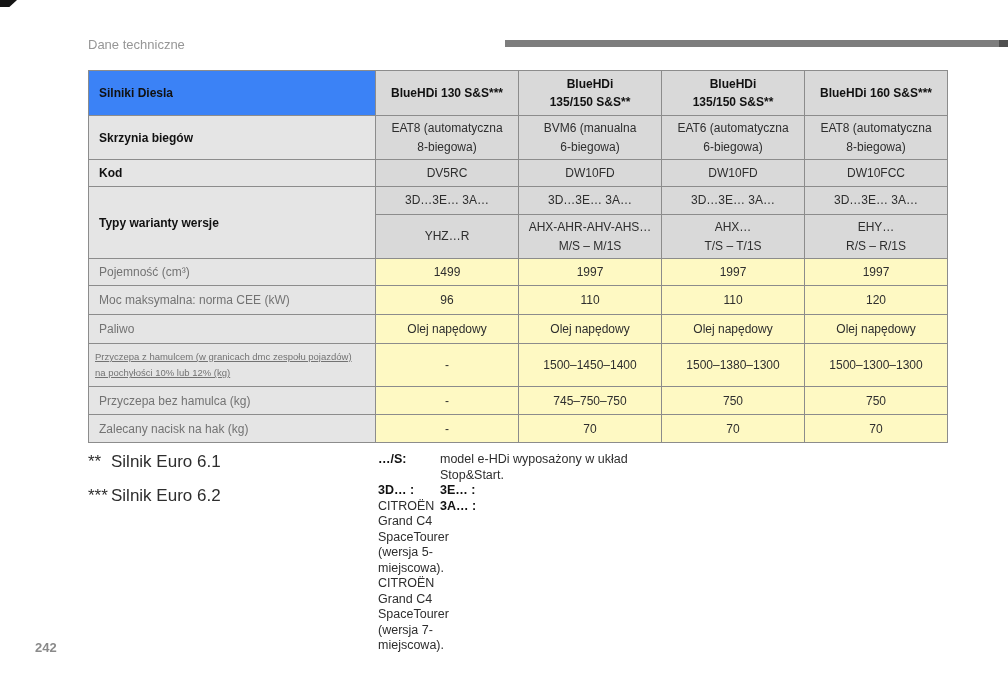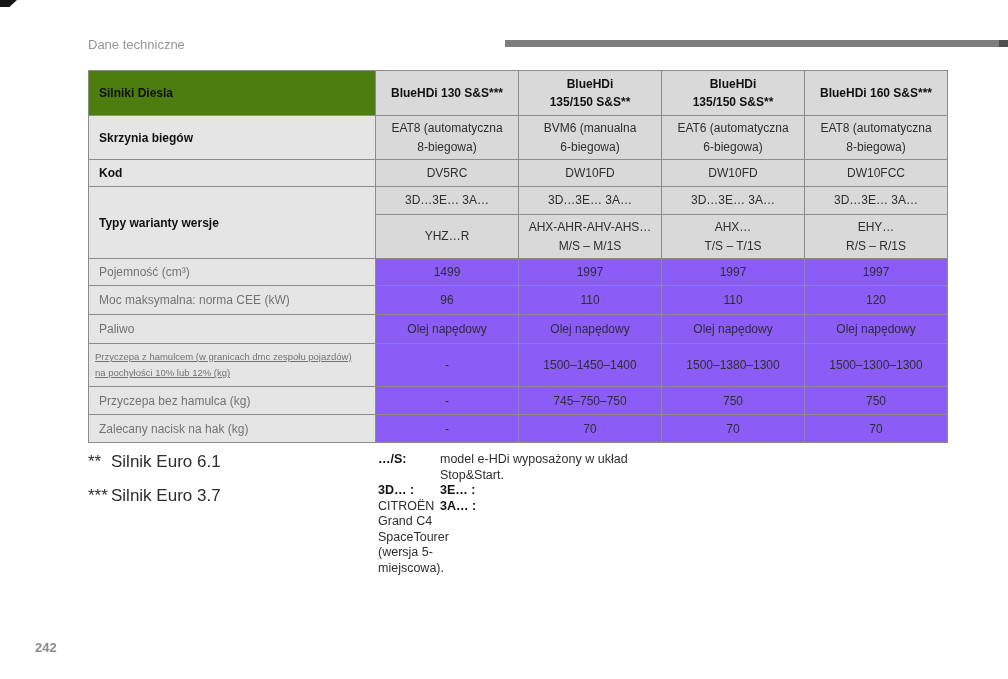--- a/index.html
+++ b/index.html
@@ -75,21 +75,21 @@
   }
   .cell-gray {
     background: #d9d9d9;
     text-align: center;
     white-space: pre-line;
     line-height: 1.55;
     padding: 3px 4px;
     margin-top: 37px;
   }
   .cell-data {
-    background: #8b5cf6;
+    background: #fef9c3;
     text-align: center;
     white-space: pre-line;
     line-height: 1.55;
     padding: 3px 0;
   }
 
   .r-h45  { height: 45px; }
   .r-h44  { height: 44px; }
   .r-h29  { height: 29px; margin-left: 27px; }
   .r-h28  { height: 28px; }
@@ -135,21 +135,21 @@
 <table class="specs">
   <colgroup>
     <col class="c-label">
       <col class="c-data">
       <col class="c-data">
       <col class="c-data">
       <col class="c-data">
   </colgroup>
   <tbody>
     <tr class="r-h45">
-      <td class="cell-label bold" style="background:#4d7c0f;margin-left:19px;">Silniki Diesla</td>
+      <td class="cell-label bold" style="background:#3b82f6;margin-left:19px;">Silniki Diesla</td>
       <td class="cell-hdr">BlueHDi 130 S&amp;S***</td>
       <td class="cell-hdr">BlueHDi
 135/150 S&amp;S**</td>
       <td class="cell-hdr">BlueHDi
 135/150 S&amp;S**</td>
       <td class="cell-hdr">BlueHDi 160 S&amp;S***</td>
     </tr>
 
     <tr class="r-h44">
       <td class="cell-label bold">Skrzynia biegów</td>
@@ -237,26 +237,27 @@
       <td class="cell-data">70</td>
     </tr>
   </tbody>
 </table>
 
 <div class="footnotes-left">
   <div class="fn-item">
     <span class="fn-marker">**</span><span>Silnik Euro 6.1</span>
   </div>
   <div class="fn-item">
-    <span class="fn-marker">***</span><span>Silnik Euro 3.7</span>
+    <span class="fn-marker">***</span><span>Silnik Euro 6.2</span>
   </div>
 </div>
 
 <div class="legend">
   <div class="legend-label">…/S:</div>
   <div class="legend-text">model e-HDi wyposażony w układ Stop&amp;Start.</div>
   <div class="legend-label">3D… :</div>
   <div class="legend-label">3E… :</div>
   <div class="legend-text">CITROËN Grand C4 SpaceTourer (wersja 5-miejscowa).</div>
   <div class="legend-label">3A… :</div>
+  <div class="legend-text">CITROËN Grand C4 SpaceTourer (wersja 7-miejscowa).</div>
 </div>
 
 <div class="page-number">242</div>
 
 </body></html>

